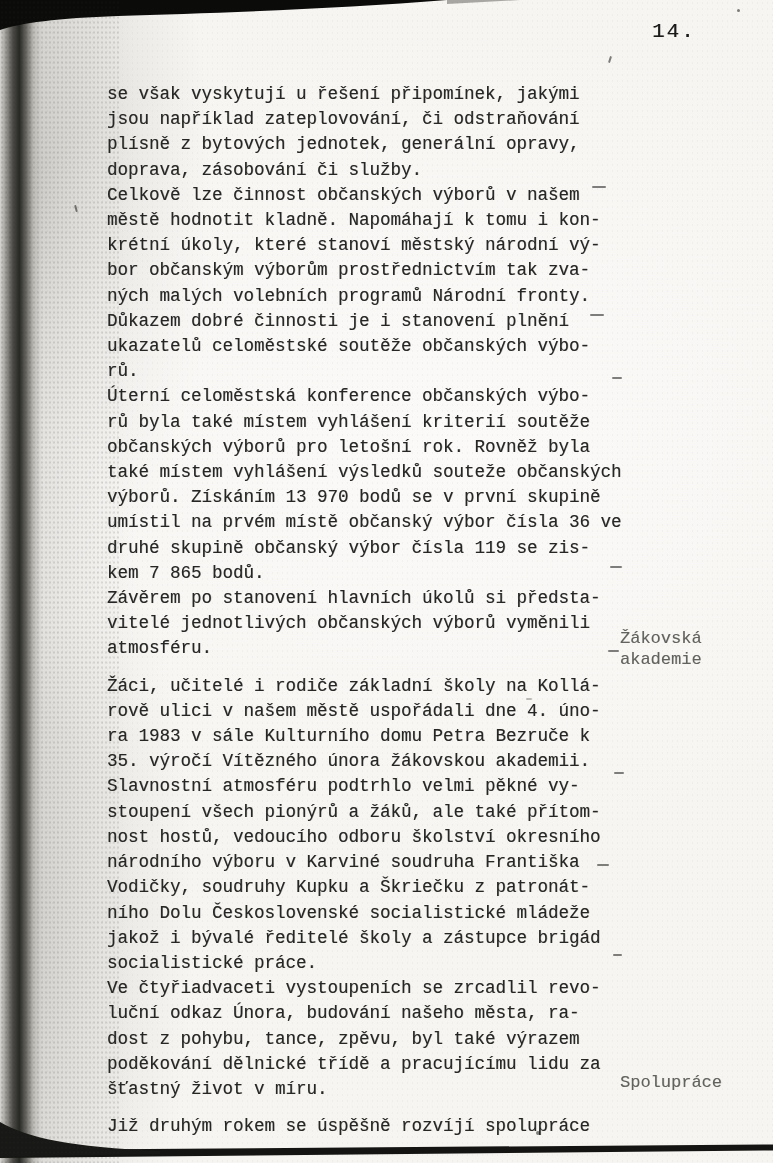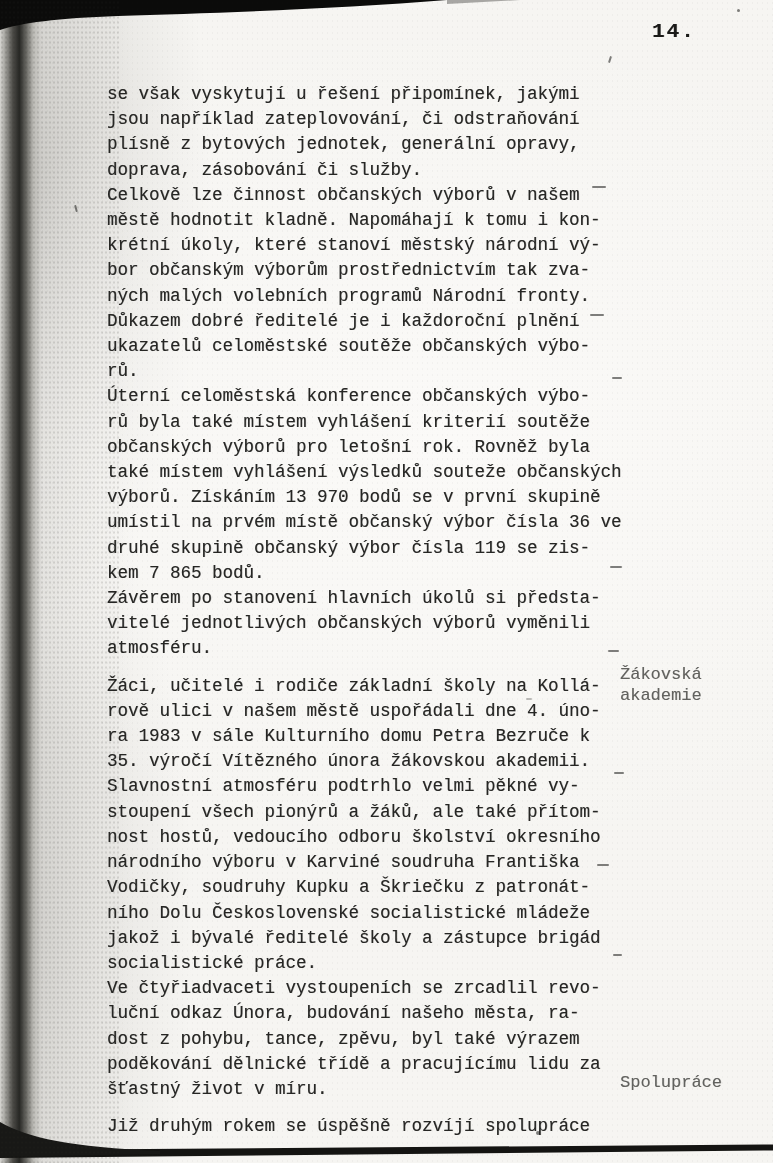--- a/index.html
+++ b/index.html
@@ -44,42 +44,42 @@
       #6f6e69 64%, #bdbcb7 80%, rgba(247,246,243,0) 100%);
   }
   
   .edges {
     position: absolute; inset: 0;
     width: 773px; height: 1163px;
     pointer-events: none;
   }
   .pagenum {
     position: absolute; left: 652px; top: 20px;
-    font-size: 21px; font-weight: bold; letter-spacing: 2px;
+    font-size: 21px; font-weight: normal; letter-spacing: 2px;
     color: #1a1a18;
     text-shadow: 0.4px 0.4px 0.5px rgba(20,20,20,0.5);
   }
   .textcol {
     position: absolute; left: 95px; top: 70px; width: 540px;
     font-size: 17.5px; line-height: 25.2px;
     color: #262624;
     text-shadow: 0.5px 0.4px 0.4px rgba(30,30,28,0.38);
   }
   .para { margin: 12px; }
   .para + .para { margin-top: 10px; }
   .tline { white-space: pre; }
   .note {
     position: absolute;
     font-size: 17px; line-height: 21px;
     color: #4e4e4b;
     opacity: 0.88;
     text-shadow: 0.4px 0.3px 0.5px rgba(60,60,58,0.35);
     white-space: pre;
   }
-  .note1 { left: 620px; top: 664px; text-align: center; }
+  .note1 { left: 620px; top: 628px; text-align: center; }
   .note2 { left: 620px; top: 1072px; }
   
   .art {
     position: absolute;
     background: rgba(25,25,23,0.55);
     border-radius: 1px;
   }
   .dot { border-radius: 50%; }
 </style>
 </head>
@@ -104,21 +104,21 @@
     <div class="para">
         <div class="tline">se však vyskytují u řešení připomínek, jakými</div>
         <div class="tline">jsou například zateplovování, či odstraňování</div>
         <div class="tline">plísně z bytových jednotek, generální opravy,</div>
         <div class="tline">doprava, zásobování či služby.</div>
         <div class="tline">Celkově lze činnost občanských výborů v našem</div>
         <div class="tline">městě hodnotit kladně. Napomáhají k tomu i kon-</div>
         <div class="tline">krétní úkoly, které stanoví městský národní vý-</div>
         <div class="tline">bor občanským výborům prostřednictvím tak zva-</div>
         <div class="tline">ných malých volebních programů Národní fronty.</div>
-        <div class="tline">Důkazem dobré ředitelé je i každoroční plnění</div>
+        <div class="tline">Důkazem dobré činnosti je i stanovení plnění</div>
         <div class="tline">ukazatelů celoměstské soutěže občanských výbo-</div>
         <div class="tline">rů.</div>
         <div class="tline">Úterní celoměstská konference občanských výbo-</div>
         <div class="tline">rů byla také místem vyhlášení kriterií soutěže</div>
         <div class="tline">občanských výborů pro letošní rok. Rovněž byla</div>
         <div class="tline">také místem vyhlášení výsledků souteže občanských</div>
         <div class="tline">výborů. Získáním 13 970 bodů se v první skupině</div>
         <div class="tline">umístil na prvém místě občanský výbor čísla 36 ve</div>
         <div class="tline">druhé skupině občanský výbor čísla 119 se zis-</div>
         <div class="tline">kem 7 865 bodů.</div>

